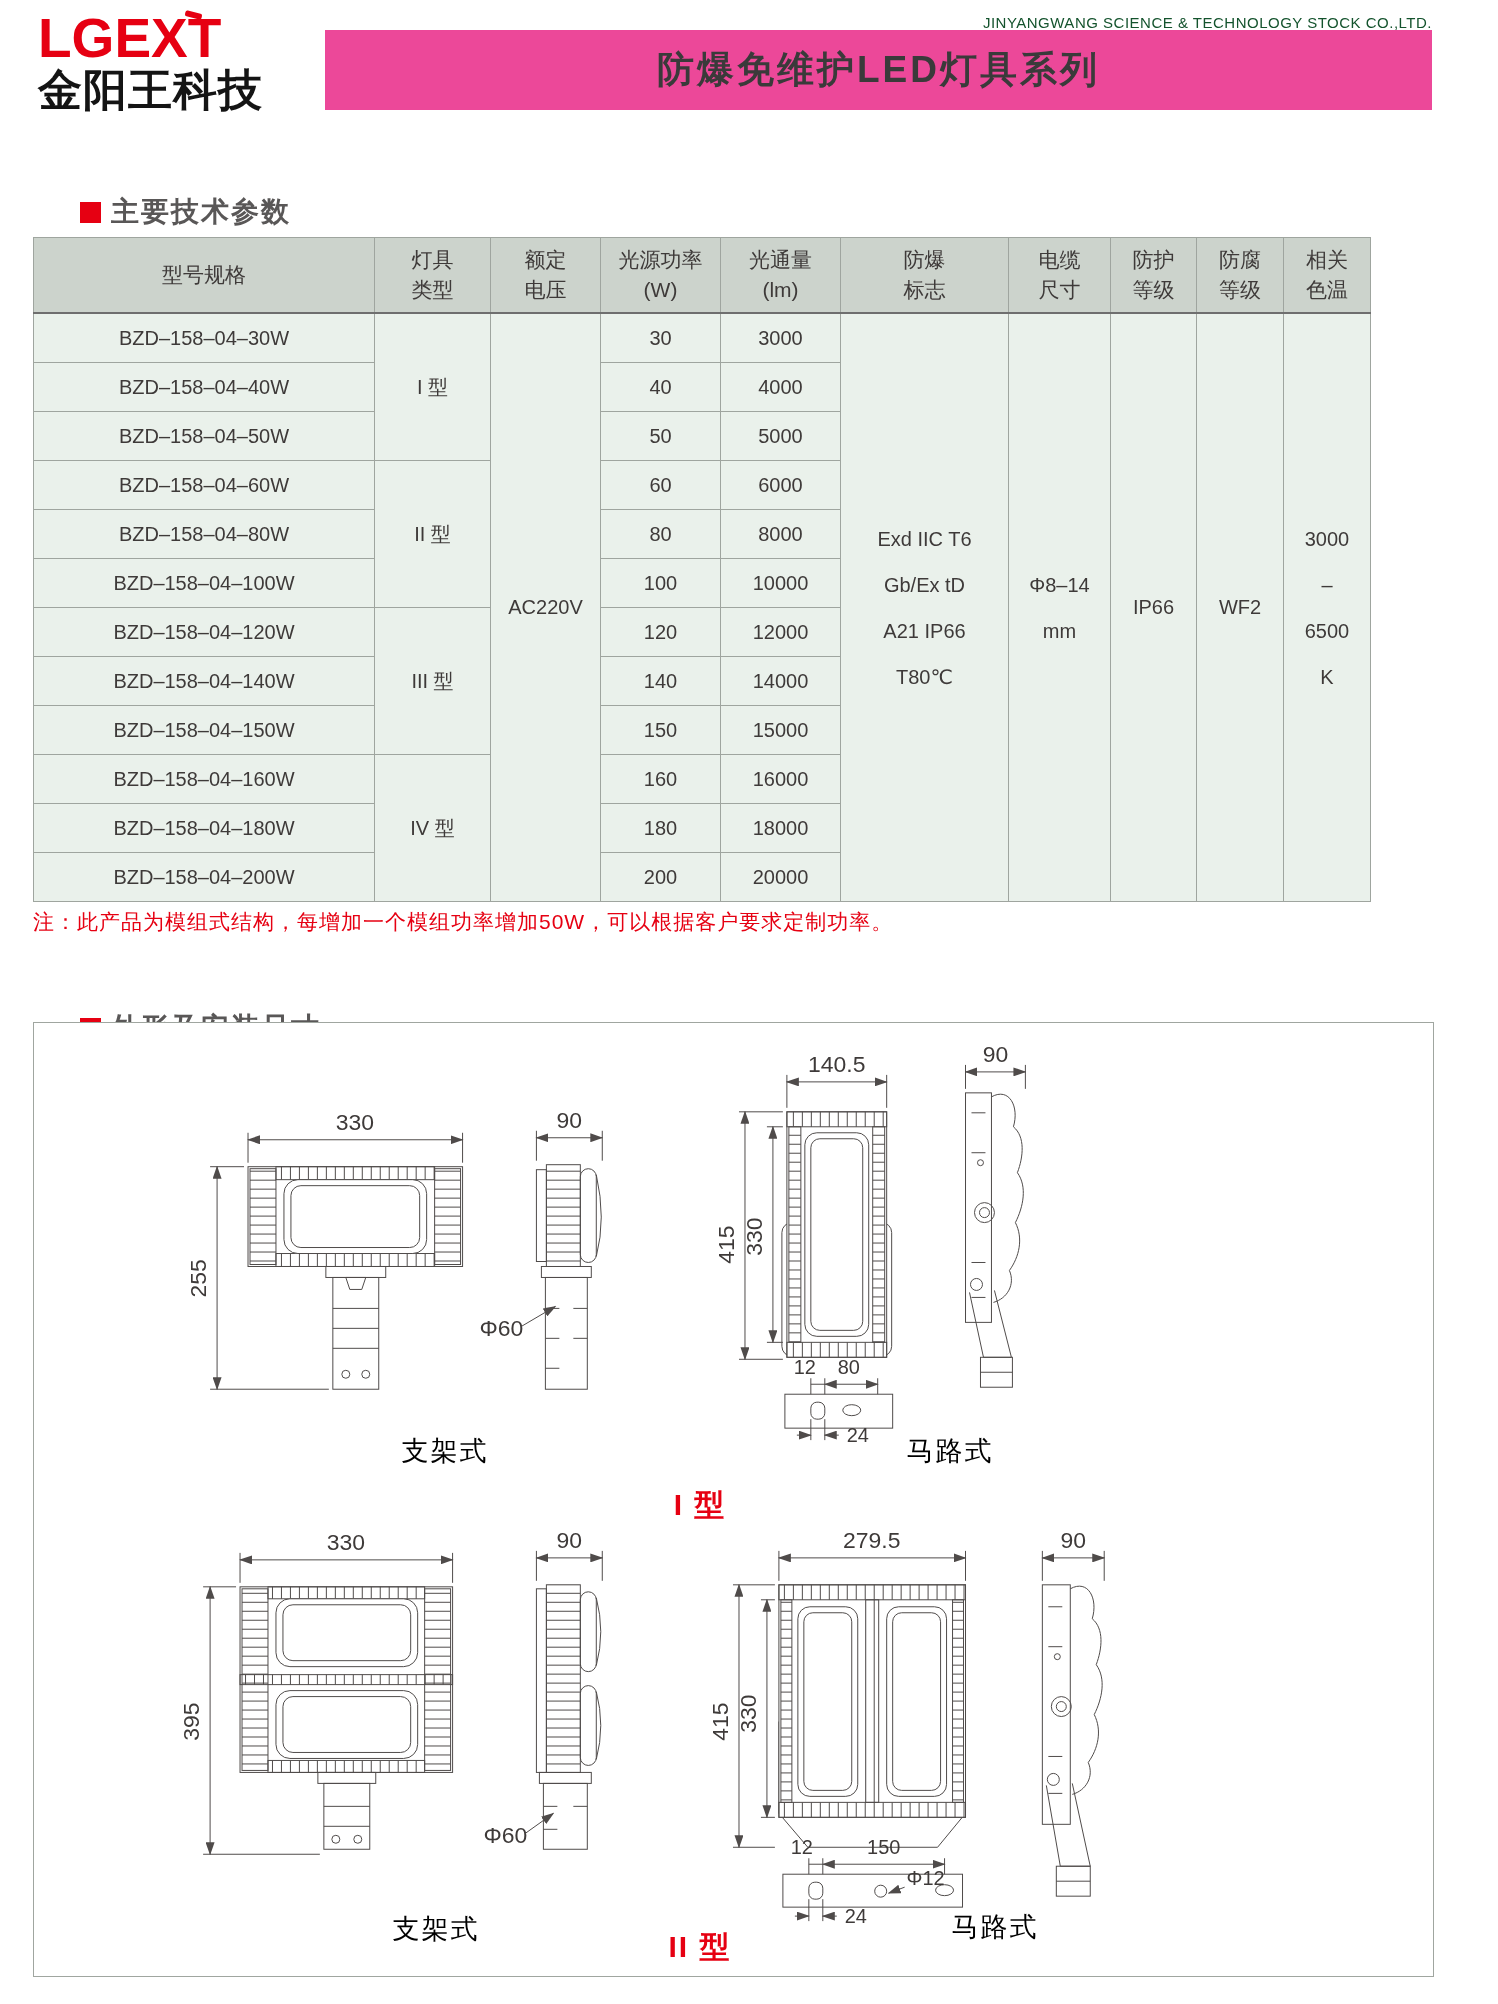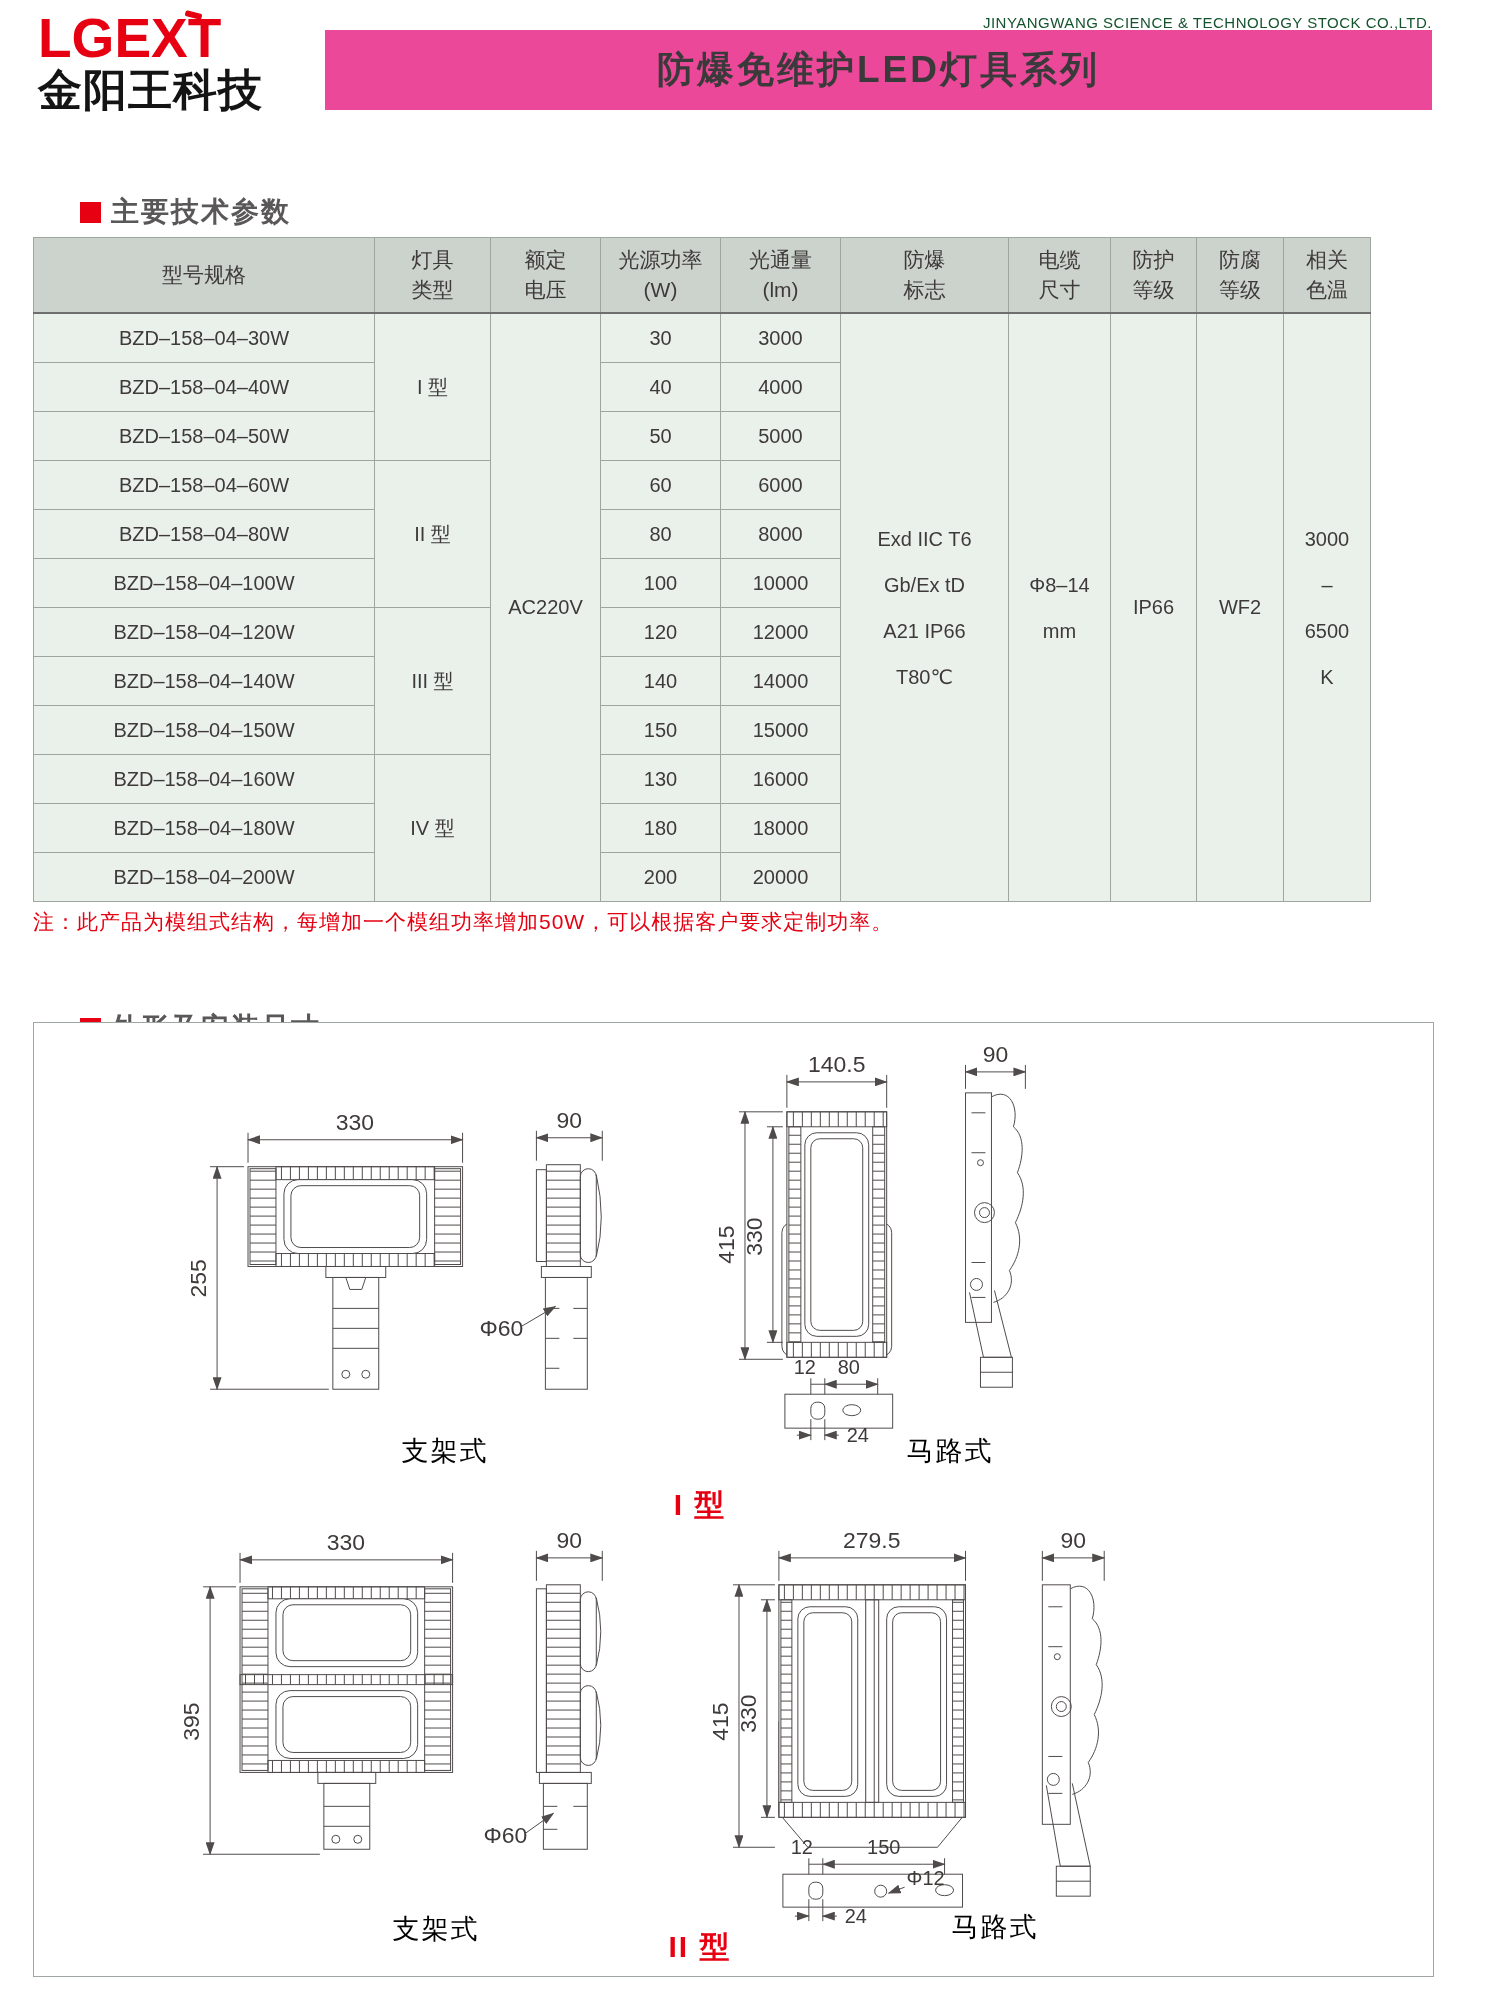--- a/index.html
+++ b/index.html
@@ -155,21 +155,21 @@
           <td>14000</td>
         </tr>
         <tr>
           <td>BZD–158–04–150W</td>
           <td>150</td>
           <td>15000</td>
         </tr>
         <tr>
           <td>BZD–158–04–160W</td>
           <td rowspan="3">IV 型</td>
-          <td>130</td>
+          <td>160</td>
           <td>16000</td>
         </tr>
         <tr>
           <td>BZD–158–04–180W</td>
           <td>180</td>
           <td>18000</td>
         </tr>
         <tr>
           <td>BZD–158–04–200W</td>
           <td>200</td>

